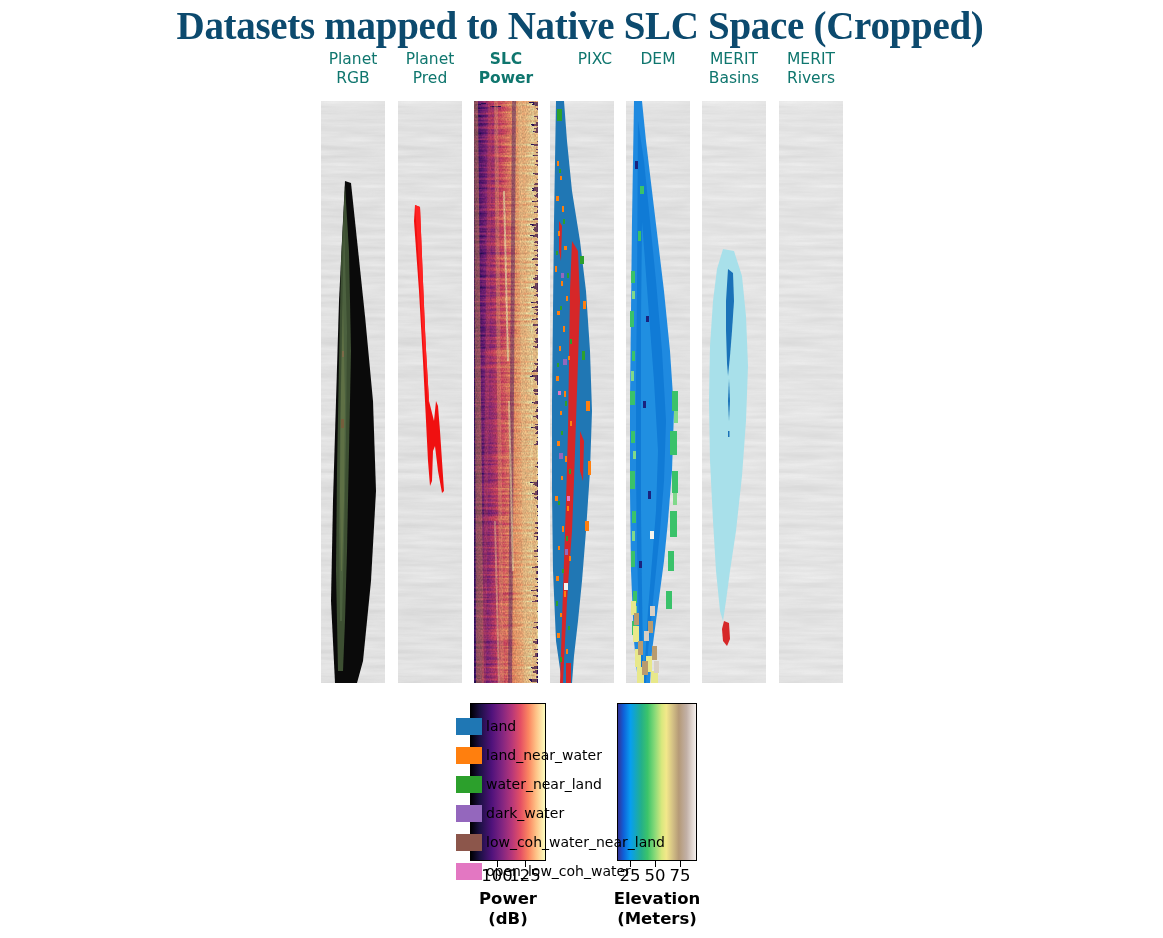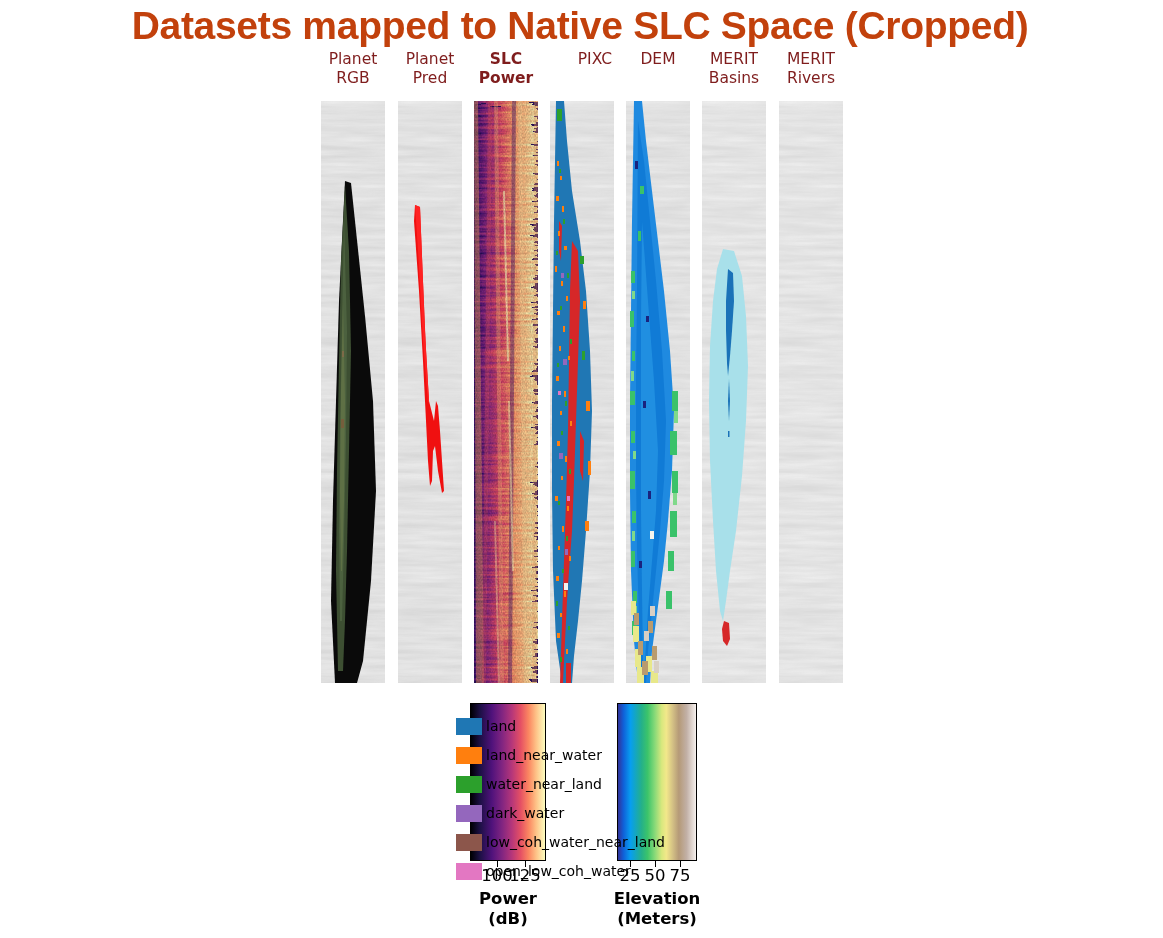--- a/index.html
+++ b/index.html
@@ -15,25 +15,25 @@
     overflow: hidden;
   }
 
   
   #fig-title {
     position: absolute;
     left: 0;
     top: 2px;
     width: 1160px;
     text-align: center;
-    font-family: Liberation Sans, sans-serif;
+    font-family: Liberation Serif, serif;
     font-weight: bold;
     font-size: 39px;
     line-height: 48px;
-    color: #c2410c;
+    color: #0c4a6e;
     white-space: nowrap;
     letter-spacing: -0.3px;
   }
 
   
   #panels {
     position: absolute;
     left: 0;
     top: 0;
     width: 1163px;
@@ -45,21 +45,21 @@
     height: 582px;
     overflow: hidden;
     background: #b4b4b4;
   }
   .panel-title {
     position: absolute;
     top: 50px;
     text-align: center;
     font-size: 15.5px;
     line-height: 19px;
-    color: #7f1d1d;
+    color: #0f766e;
     white-space: pre-line;
   }
   .sar {
     position: absolute;
     left: -20%;
     top: -6%;
     width: 140%;
     height: 112%;
   }
   .overlay {

